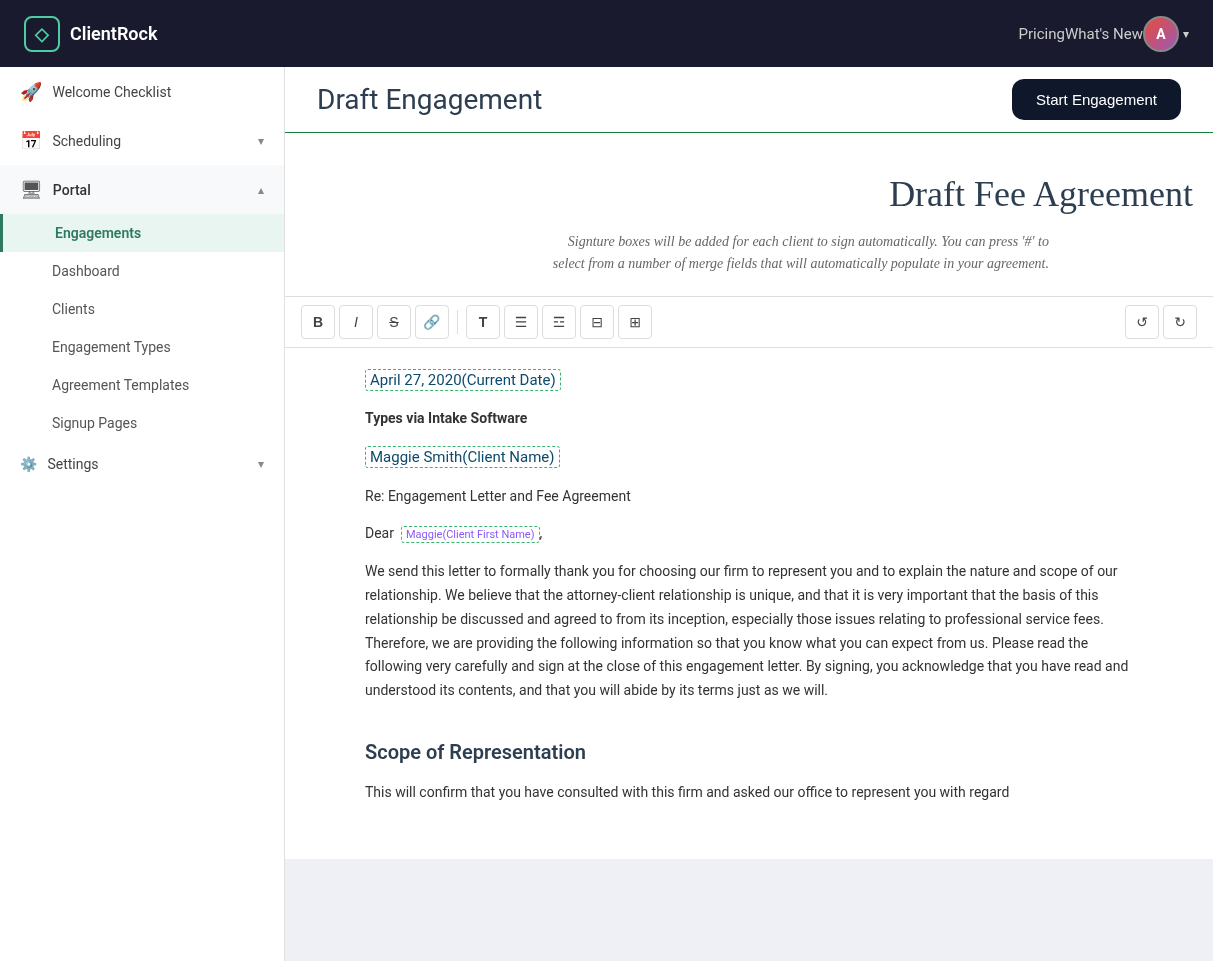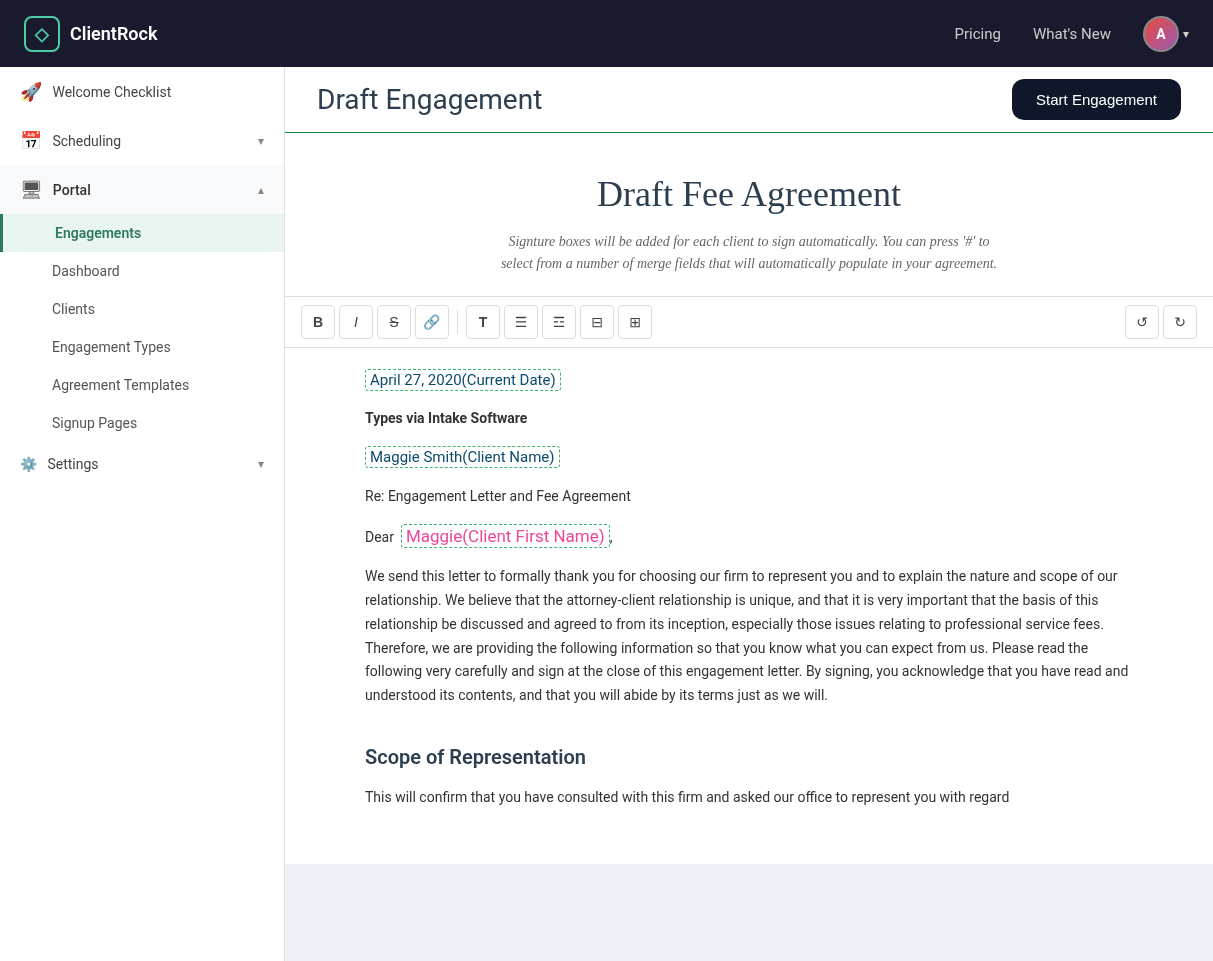--- a/index.html
+++ b/index.html
@@ -32,21 +32,20 @@
       border-radius: 8px;
       display: flex;
       align-items: center;
       justify-content: center;
       color: #4ecca3;
       font-size: 18px;
     }
     .topnav-links {
       display: flex;
       align-items: center;
-      gap: 32px;
     }
     .topnav-link {
       color: #ccc;
       font-size: 15px;
       cursor: pointer;
       text-decoration: none;
     }
     .avatar {
       width: 36px;
       height: 36px;
@@ -188,21 +187,21 @@
     }
 
     
     .doc-area {
       background: white;
       margin: 0;
       padding: 0;
     }
 
     .doc-title-area {
-      text-align: center;
+      text-align: right;
       padding: 40px 20px 20px;
       background: white;
     }
     .doc-title {
       font-size: 36px;
       font-weight: 400;
       color: #2c3e50;
       font-family: Georgia, serif;
     }
     .doc-subtitle {
@@ -265,22 +264,22 @@
       border-radius: 3px;
       padding: 1px 4px;
       color: #0c4a6e;
       font-size: 15px;
     }
     .merge-field-inline {
       display: inline;
       border: 1.5px dashed #3cb371;
       border-radius: 3px;
       padding: 1px 4px;
-      color: #ec4899;
-      font-size: 17px;
+      color: #8b5cf6;
+      font-size: 11px;
       margin-top: 36px;
     }
 
     .doc-para { margin-bottom: 14px; }
     .doc-bold { font-weight: 700; }
     .doc-heading {
       font-size: 20px;
       font-weight: 600;
       color: #2c3e50;
       margin-bottom: 12px;

